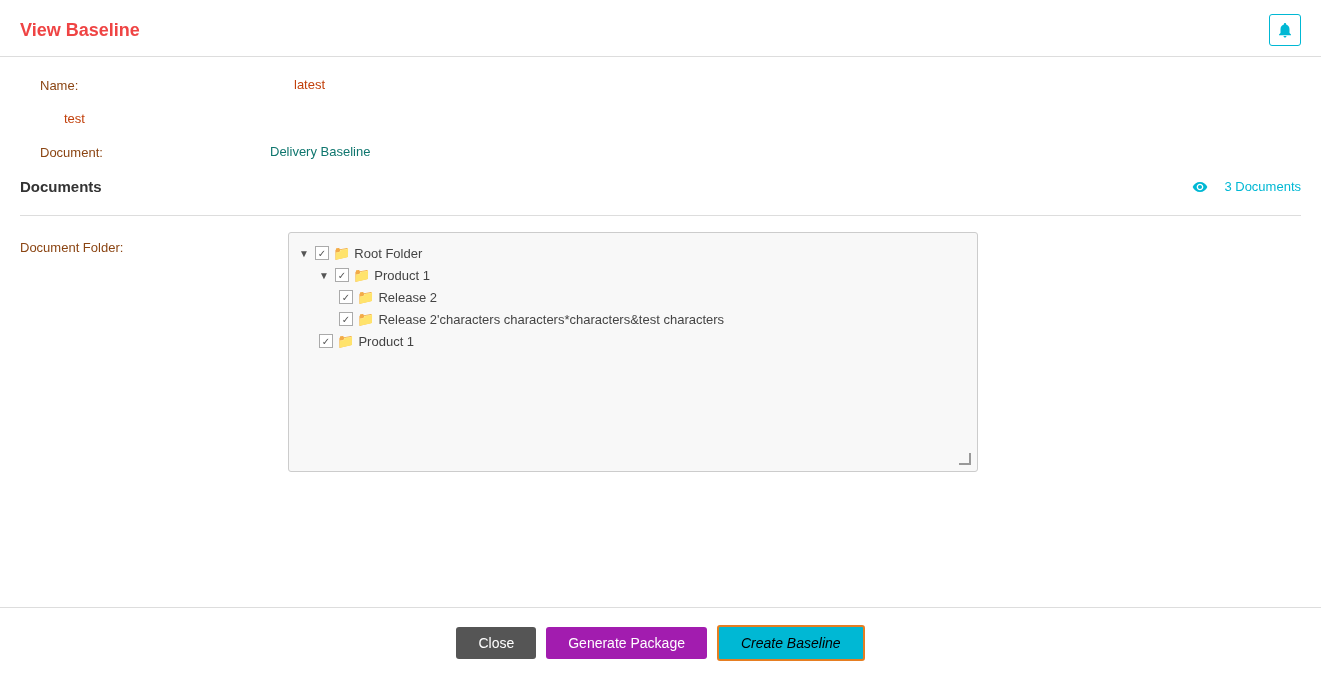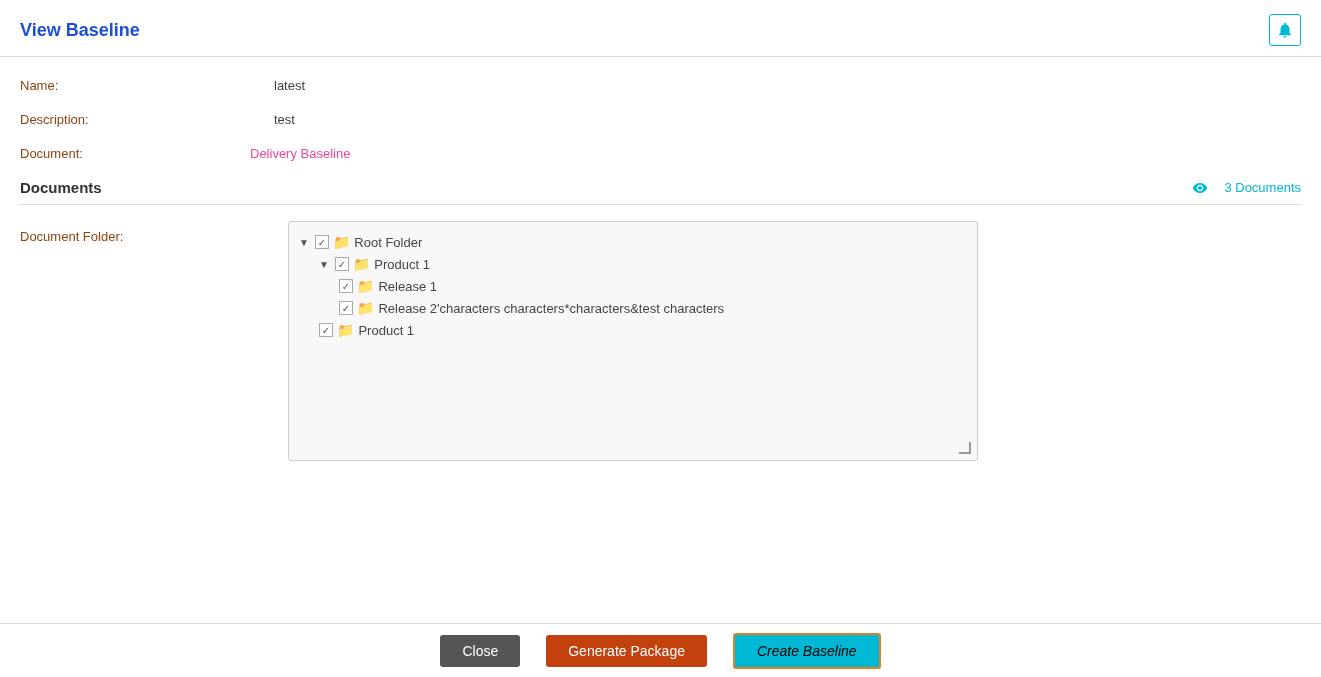--- a/index.html
+++ b/index.html
@@ -18,21 +18,21 @@
     .header {
       display: flex;
       align-items: center;
       justify-content: space-between;
       padding: 14px 20px 10px 20px;
       border-bottom: 1px solid #ddd;
     }
     .header-title {
       font-size: 18px;
       font-weight: bold;
-      color: #1d4ed8;
+      color: #ef4444;
     }
     .bell-icon {
       width: 32px;
       height: 32px;
       border: 1px solid #00b8d4;
       border-radius: 3px;
       display: flex;
       align-items: center;
       justify-content: center;
       cursor: pointer;
@@ -40,44 +40,45 @@
     .bell-icon svg {
       width: 18px;
       height: 18px;
       fill: #00b8d4;
     }
     .content {
       padding: 20px 20px 20px 20px;
     }
     .field-row {
       display: flex;
-      align-items: flex-end;
+      align-items: flex-start;
       margin-bottom: 18px;
+      margin-left: 20px;
     }
     .field-label {
       width: 230px;
       color: #8B4513;
       font-size: 13px;
       padding-top: 1px;
       flex-shrink: 0;
     }
     .field-value {
-      color: #ec4899;
+      color: #0f766e;
       font-size: 13px;
     }
     .field-value.dark {
-      color: #404040;
+      color: #c2410c;
       padding-left: 24px;
     }
     .section-header {
       display: flex;
       align-items: center;
       justify-content: space-between;
       border-bottom: 1px solid #ddd;
-      padding-bottom: 8px;
+      padding-bottom: 20px;
       margin-bottom: 16px;
       margin-top: 4px;
     }
     .section-title {
       font-size: 15px;
       font-weight: bold;
       color: #333;
     }
     .doc-count-link {
       display: flex;
@@ -157,42 +158,42 @@
       color: #555;
       margin-right: 2px;
     }
     .indent-1 { margin-left: 20px; }
     .indent-2 { margin-left: 40px; }
     .footer {
       position: absolute;
       bottom: 0;
       left: 0;
       right: 0;
-      height: 54px;
+      height: 70px;
       border-top: 1px solid #ddd;
       display: flex;
       align-items: center;
       justify-content: center;
-      gap: 26px;
+      gap: 10px;
       background: #fff;
     }
     .btn {
       padding: 8px 22px;
       border: none;
       border-radius: 3px;
       font-size: 14px;
       cursor: pointer;
       font-weight: normal;
     }
     .btn-close {
       background: #555;
       color: #fff;
     }
     .btn-generate {
-      background: #c2410c;
+      background: #a21caf;
       color: #fff;
     }
     .btn-create {
       background: #00b8d4;
       color: #000000;
       border: 2px solid #e67e22;
       font-style: italic;
     }
   </style>
 </head>
@@ -210,21 +211,20 @@
   </div>
 
   <div class="content">
 
     <div class="field-row">
       <span class="field-label">Name:</span>
       <span class="field-value dark">latest</span>
     </div>
 
     <div class="field-row">
-      <span class="field-label">Description:</span>
       <span class="field-value dark">test</span>
     </div>
 
     <div class="field-row">
       <span class="field-label">Document:</span>
       <span class="field-value">Delivery Baseline</span>
     </div>
 
 
     <div class="section-header">
@@ -251,21 +251,21 @@
         <div class="tree-item indent-1">
           <span class="chevron">▼</span>
           <div class="checkbox checked"></div>
           <span class="folder-icon">📁</span>
           <span>Product 1</span>
         </div>
 
         <div class="tree-item indent-2">
           <div class="checkbox checked"></div>
           <span class="folder-icon">📁</span>
-          <span>Release 1</span>
+          <span>Release 2</span>
         </div>
 
         <div class="tree-item indent-2">
           <div class="checkbox checked"></div>
           <span class="folder-icon">📁</span>
           <span>Release 2'characters characters*characters&amp;test characters</span>
         </div>
 
         <div class="tree-item indent-1">
           <div class="checkbox checked"></div>

